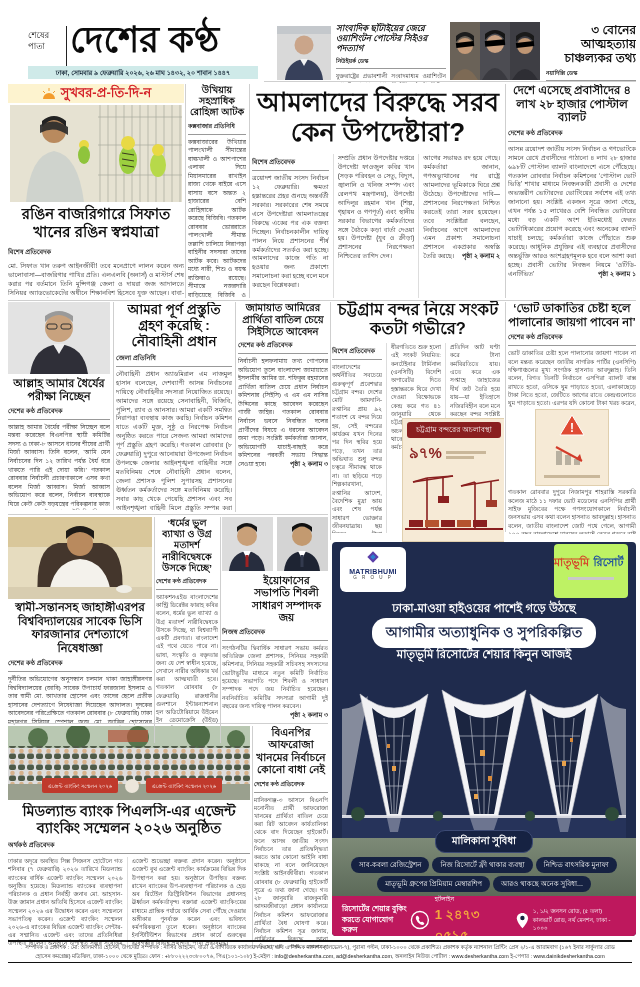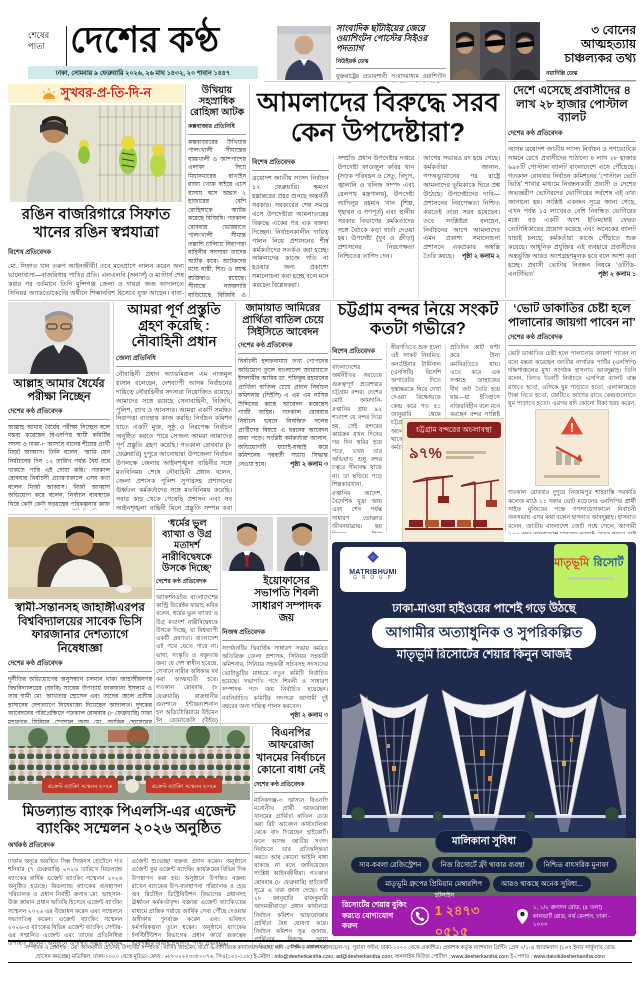--- a/index.html
+++ b/index.html
@@ -454,21 +454,21 @@
     </div>
     <div style="display:flex;flex-wrap:wrap;justify-content:center;gap:3px;margin-top:4px;padding:0 6px;">
       <span class="pill">সাব-কবলা রেজিস্ট্রেশন</span>
       <span class="pill">নিজ রিসোর্টে ফ্রী থাকার ব্যবস্থা</span>
       <span class="pill">নিশ্চিত বাৎসরিক মুনাফা</span>
       <span class="pill">মাতৃভূমি গ্রুপের প্রিমিয়াম মেম্বারশিপ</span>
       <span class="pill">আরও থাকছে অনেক সুবিধা...</span>
     </div>
   </div>
 
-  <div class="abs" style="left:0;top:354px;width:304px;height:40px;background:#a21caf;display:flex;align-items:center;justify-content:space-between;padding:0 10px;box-sizing:border-box;">
+  <div class="abs" style="left:0;top:354px;width:304px;height:48px;background:#be185d;display:flex;align-items:center;justify-content:space-between;padding:0 10px;box-sizing:border-box;">
     <div style="color:#fff;font-size:7.5px;font-weight:bold;line-height:1.4;">
       <div>রিসোর্টের শেয়ার বুকিং</div>
       <div>করতে যোগাযোগ করুন</div>
     </div>
     <div style="display:flex;align-items:center;gap:5px;">
       <svg width="20" height="20" viewBox="0 0 20 20">
           <circle cx="10" cy="10" r="8.6" fill="none" stroke="#fff" stroke-width="1.4"></circle>
           <path d="M6.5 6 Q7.8 5 8.6 6.4 L9.4 8 Q9.6 8.8 8.8 9.4 Q9.6 11.4 11 12.2 Q11.8 11.4 12.6 11.8 L14 12.8 Q15 13.6 14 14.6 Q12.4 15.6 10 14 Q7 12 6 9 Q5.6 7 6.5 6 Z" fill="#fff"></path>
         </svg>
       <div>

